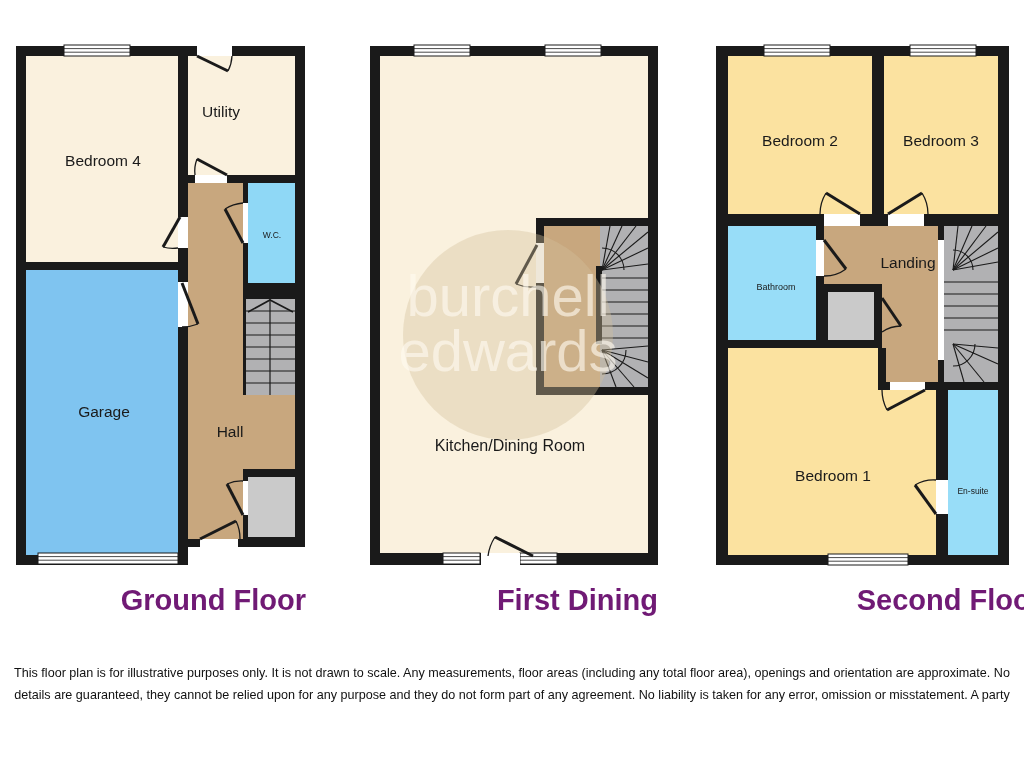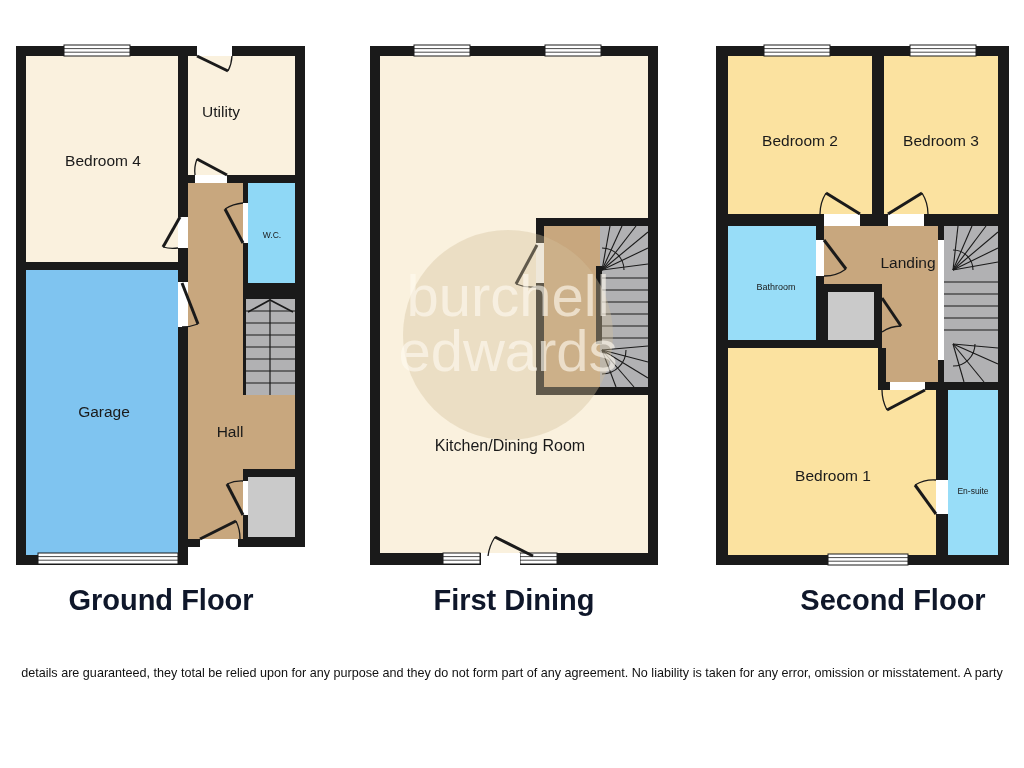--- a/index.html
+++ b/index.html
@@ -1,21 +1,21 @@
 <!DOCTYPE html>
 <html><head>
 <meta charset="utf-8">
 <style>
   html,body{margin:0;padding:0;background:#fff;}
   #stage{position:relative;width:1024px;height:768px;background:#ffffff;overflow:hidden;
          font-family:"Liberation Sans",sans-serif;}
   .plan{position:absolute;}
-  .floor-title{position:absolute;top:584px;height:36px;text-align:center;
-
- font-weight:bold;font-size:29px;color:#0f172a;letter-spacing:0px;}
+  .floor-title{position:absolute;top:584px;height:36px;text-align:right;
+
+ font-weight:bold;font-size:29px;color:#701a75;letter-spacing:0px;}
   .disclaimer{position:absolute;top:662px;left:0;width:1024px;text-align:center;
               font-size:12.6px;line-height:22px;color:#111;}
   svg text{font-family:"Liberation Sans",sans-serif;fill:#1a1a1a;}
   .room-label{font-size:15.5px;}
   .room-label-sm{font-size:9px;}
   .room-label-xs{font-size:8.5px;}
   .wm-text{font-size:58px;fill:rgba(255,250,240,0.62);}
 </style>
 </head>
 <body>
@@ -244,16 +244,17 @@
     <text class="room-label" text-anchor="middle" x="192" y="224">Landing</text>
     <text class="room-label" text-anchor="middle" x="117" y="437">Bedroom 1</text>
     <text class="room-label-xs" text-anchor="middle" x="257" y="450">En-suite</text>
   </svg>
 
   <div class="floor-title" style="left:16px;width:290px">Ground Floor</div>
   <div class="floor-title" style="left:370px;width:288px">First Dining</div>
   <div class="floor-title" style="left:744px;width:298px">Second Floor</div>
 
   <div class="disclaimer">
-    <div>details are guaranteed, they total be relied upon for any purpose and they do not form part of any agreement. No liability is taken for any error, omission or misstatement. A party</div>
+    <div>This floor plan is for illustrative purposes only. It is not drawn to scale. Any measurements, floor areas (including any total floor area), openings and orientation are approximate. No</div>
+    <div>details are guaranteed, they cannot be relied upon for any purpose and they do not form part of any agreement. No liability is taken for any error, omission or misstatement. A party</div>
   </div>
 
 </div>
 
 </body></html>

